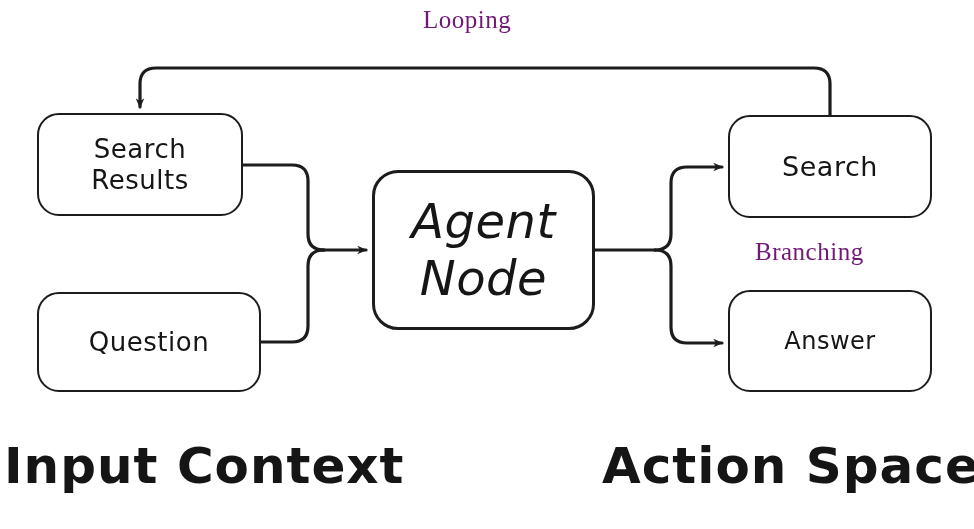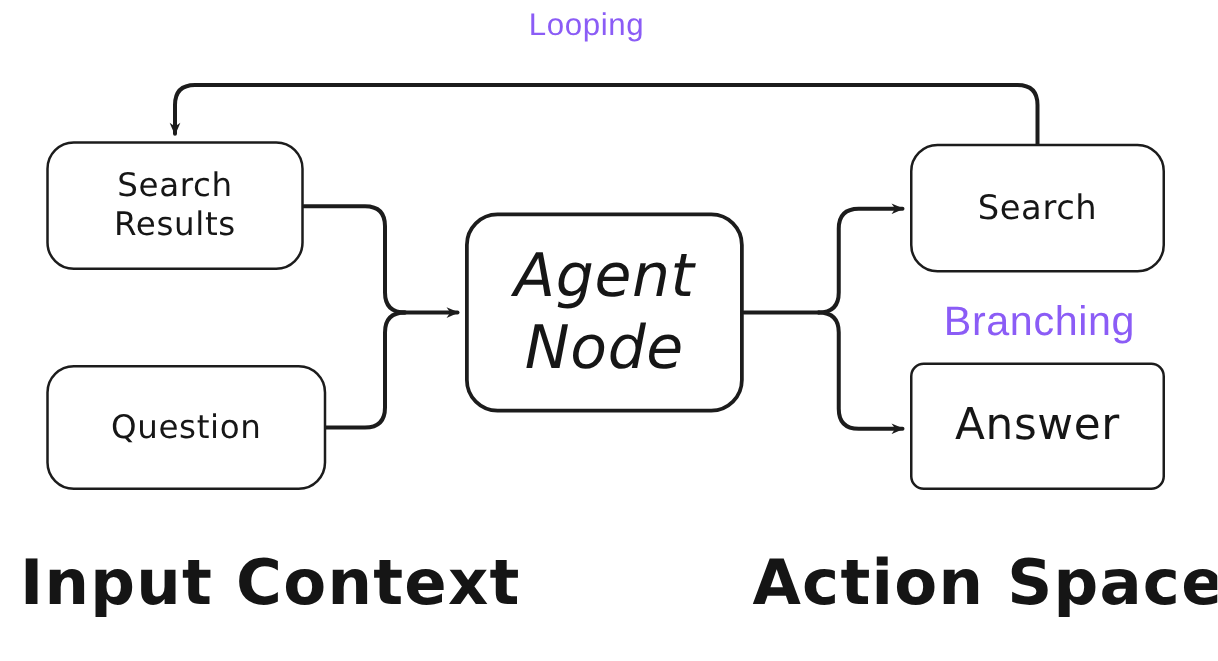--- a/index.html
+++ b/index.html
@@ -44,46 +44,46 @@
     border-width: 3.4px;
     border-radius: 26px;
     font-style: italic;
   }
   .node-label {
     display: block;
     white-space: pre-line;
   }
   .flow-label {
     position: absolute;
-    color: #8b5cf6;
-    font-family: Liberation Sans, sans-serif;
+    color: #701a75;
+    font-family: Liberation Serif, serif;
     letter-spacing: 0.5px;
     white-space: nowrap;
     text-align: center;
   }
   .group-label {
     position: absolute;
     color: #151515;
     font-family: "DejaVu Sans", sans-serif;
     font-weight: bold;
     letter-spacing: 1px;
     white-space: nowrap;
   }
 
   
   #box-search-results { left: 37px;  top: 113px; width: 206px; height: 103px; font-size: 26px; }
   #box-question       { left: 37px;  top: 292px; width: 224px; height: 100px; font-size: 26px; }
   #box-agent-node     { left: 372px; top: 170px; width: 223px; height: 160px; font-size: 48px; }
   #box-search         { left: 728px; top: 115px; width: 204px; height: 103px; font-size: 27px; }
-  #box-answer         { left: 728px; top: 290px; width: 204px; height: 102px; font-size: 35px; border-radius: 11px; }
+  #box-answer         { left: 728px; top: 290px; width: 204px; height: 102px; font-size: 24px; }
 
   #label-looping   { left: 423px; top: 6px;   font-size: 25px; }
-  #label-branching { left: 755px; top: 238px; font-size: 33px; }
+  #label-branching { left: 755px; top: 238px; font-size: 25px; }
 
-  #label-input-context { left: 16px;   top: 437px; font-size: 50px; text-align: right; }
+  #label-input-context { left: 4px;   top: 437px; font-size: 50px; text-align: right; }
   #label-action-space  { left: 602px; top: 437px; font-size: 50px; }
 </style>
 </head>
 <body>
 
 <div id="canvas">
 
   <svg id="diagram-svg" viewBox="0 0 974 529" xmlns="http://www.w3.org/2000/svg">
     <defs>
       <marker id="arrowhead" markerWidth="11" markerHeight="9" refX="9.2" refY="4.5" orient="auto" markerUnits="userSpaceOnUse">

